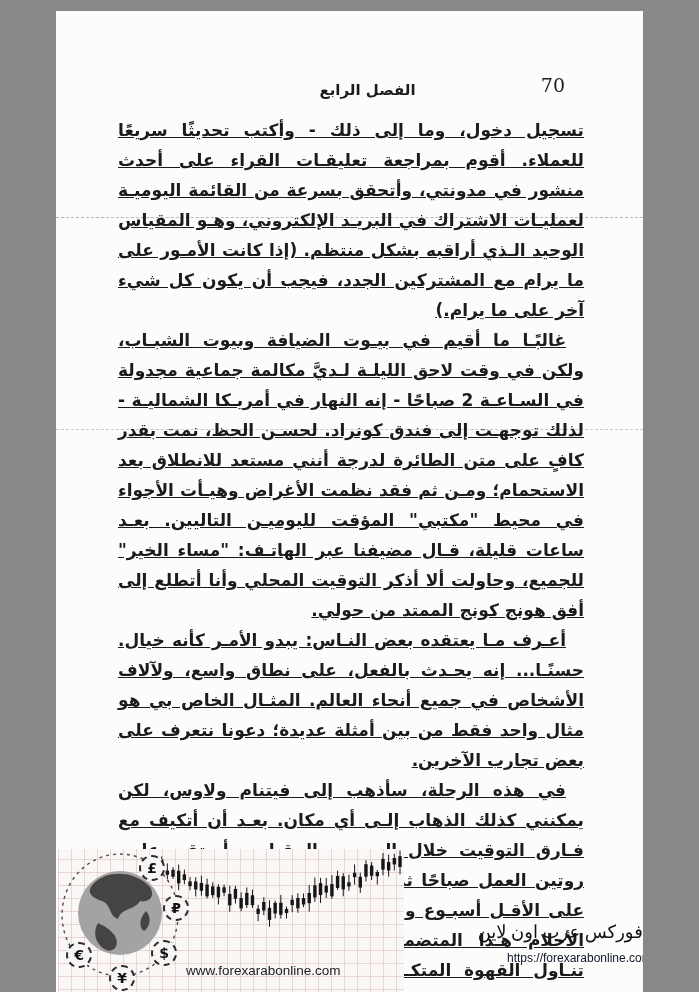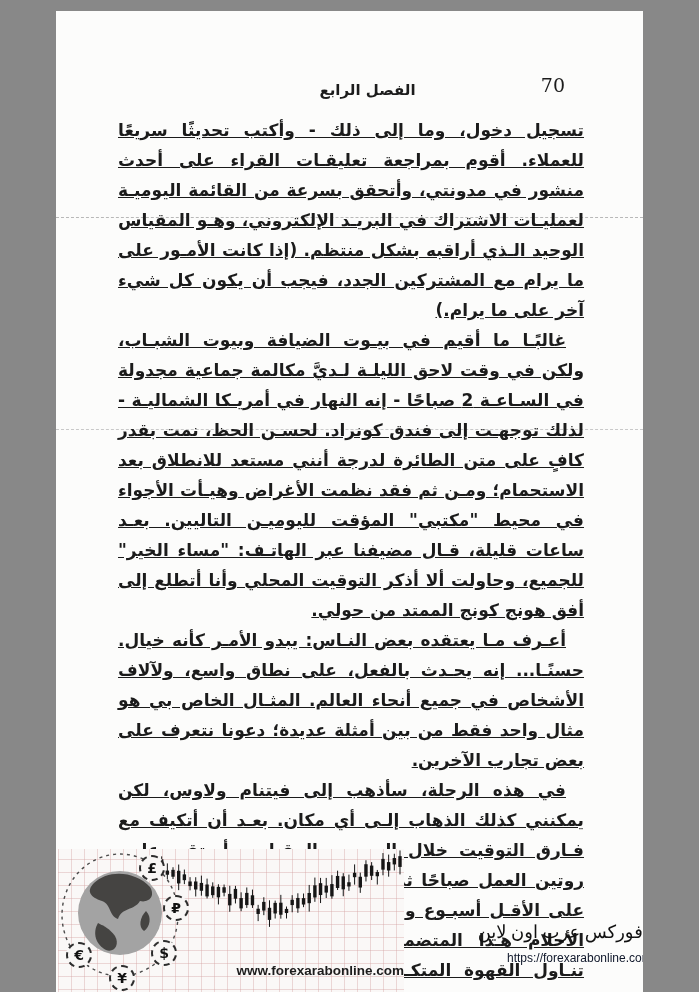--- a/index.html
+++ b/index.html
@@ -71,22 +71,22 @@
     position:absolute;left:126px;top:79px;width:220px;
     direction:rtl;text-align:center;
     font-size:27px;font-weight:bold;
     color:#38b0d6;
     text-shadow:-1px -1px 0 #fff,1px -1px 0 #fff,-1px 1px 0 #fff,1px 1px 0 #fff,0 2px 2px rgba(0,0,0,.28);
     white-space:nowrap;
   }
   .brand-url{
     position:absolute;left:128px;top:114px;width:218px;
     font-family:"Liberation Sans",sans-serif;
-    font-size:13.5px;font-weight:bold;color:#1d1d1d;
-    text-align:right;white-space:nowrap;
+    font-size:13.5px;font-weight:normal;color:#1d1d1d;
+    text-align:left;white-space:nowrap;
   }
   .footer-right{
     position:absolute;top:908px;left:400px;width:250px;
     text-align:center;
   }
   .site-caption{
     direction:rtl;
     font-size:18px;color:#111;
     line-height:26px;
     font-family:Liberation Serif, serif;

